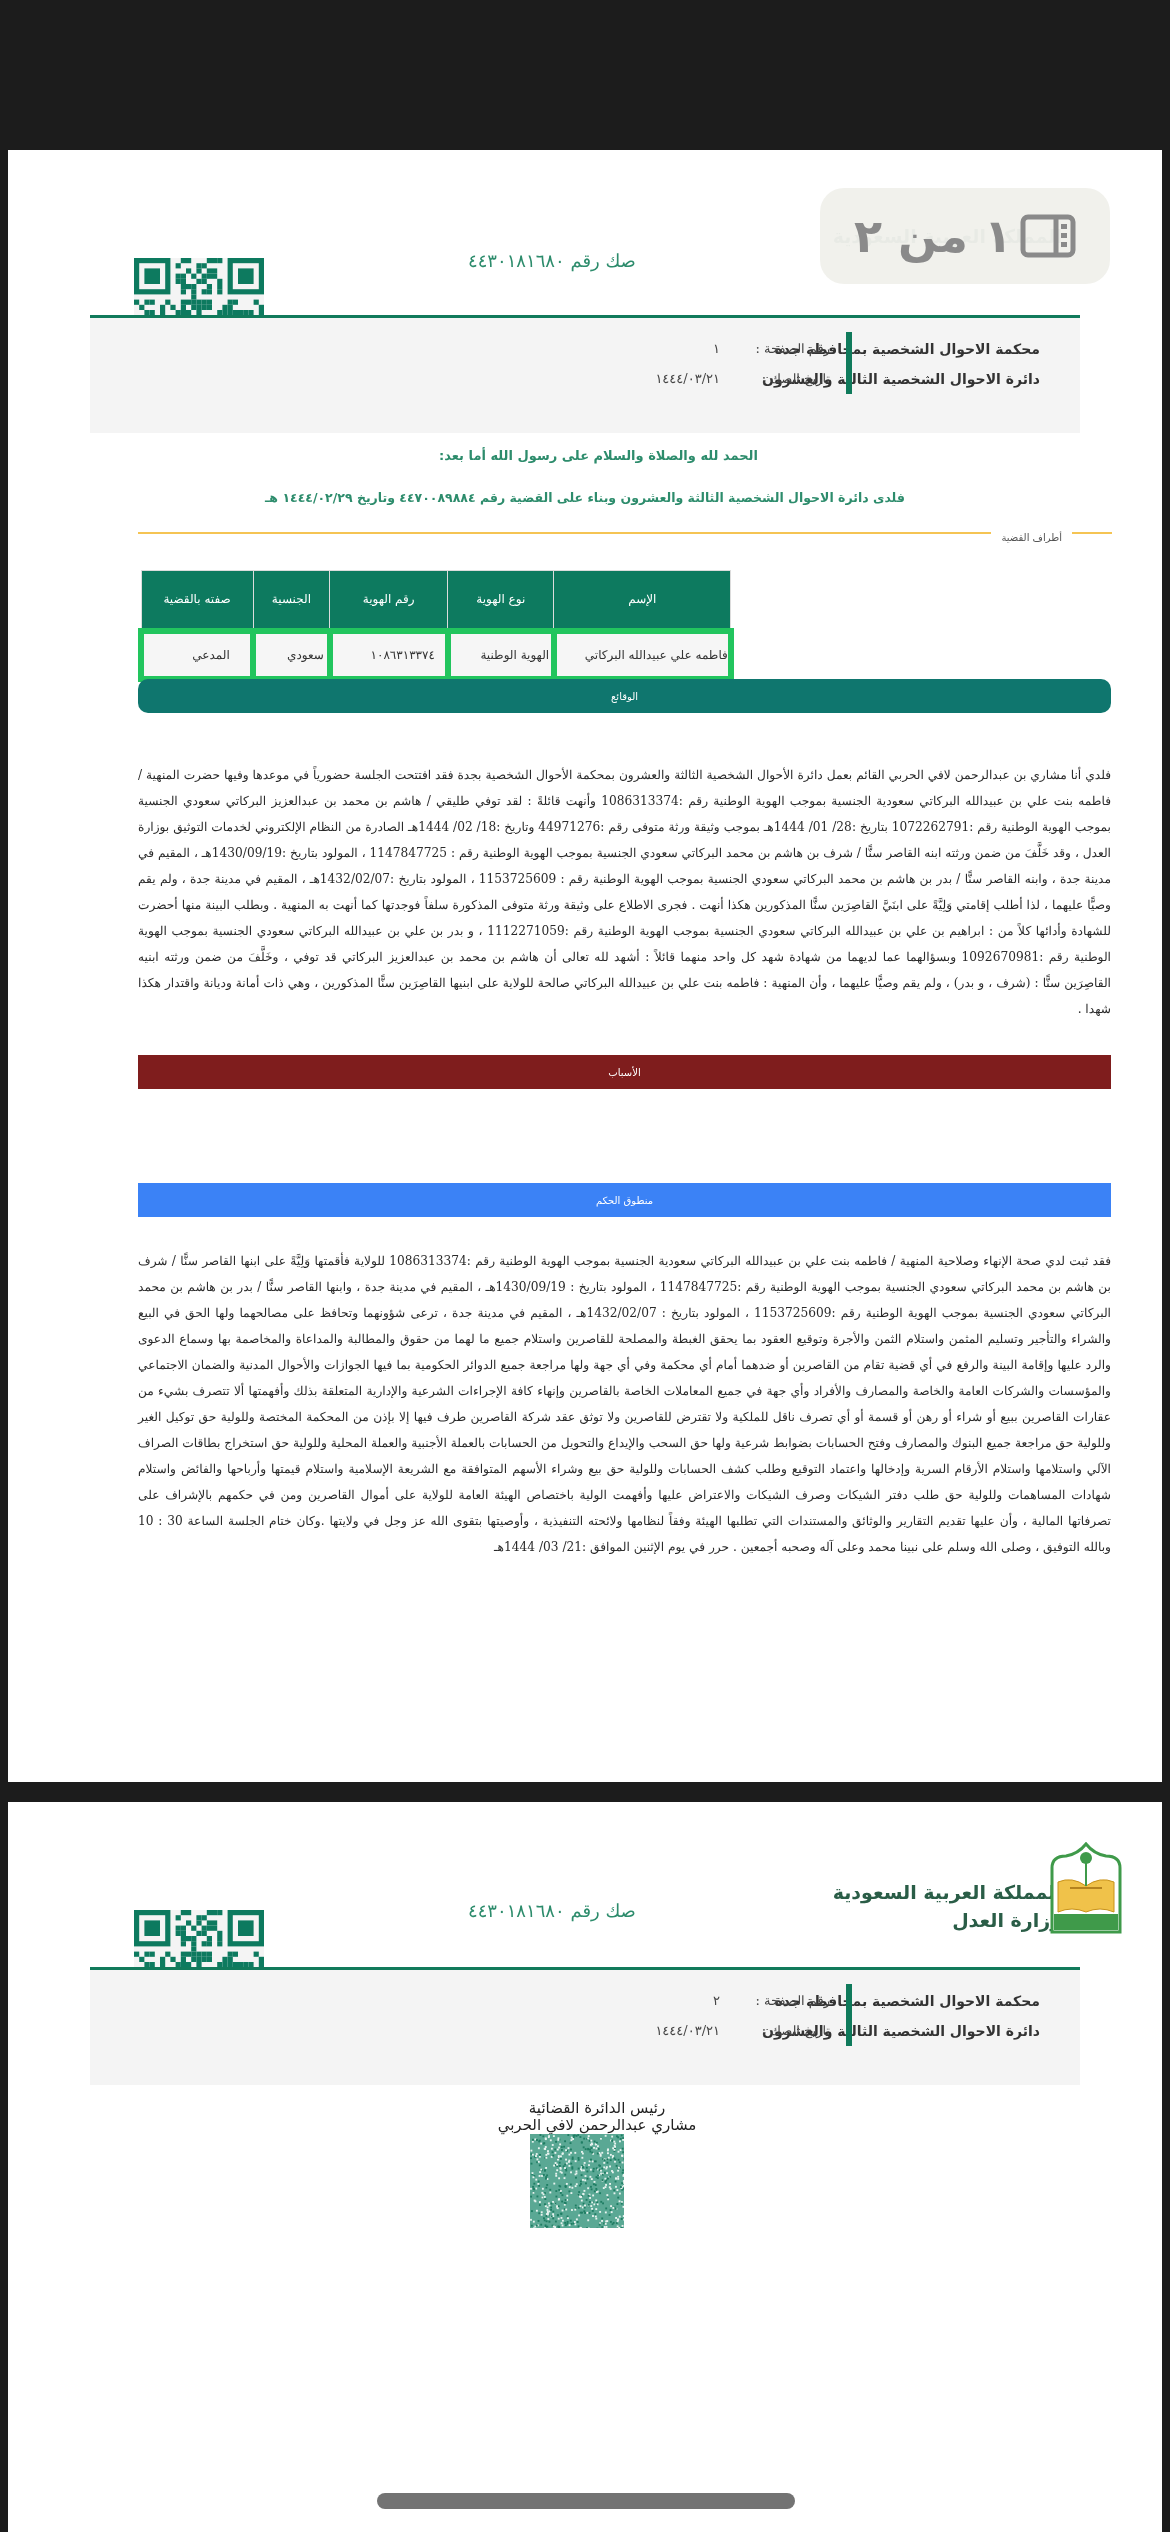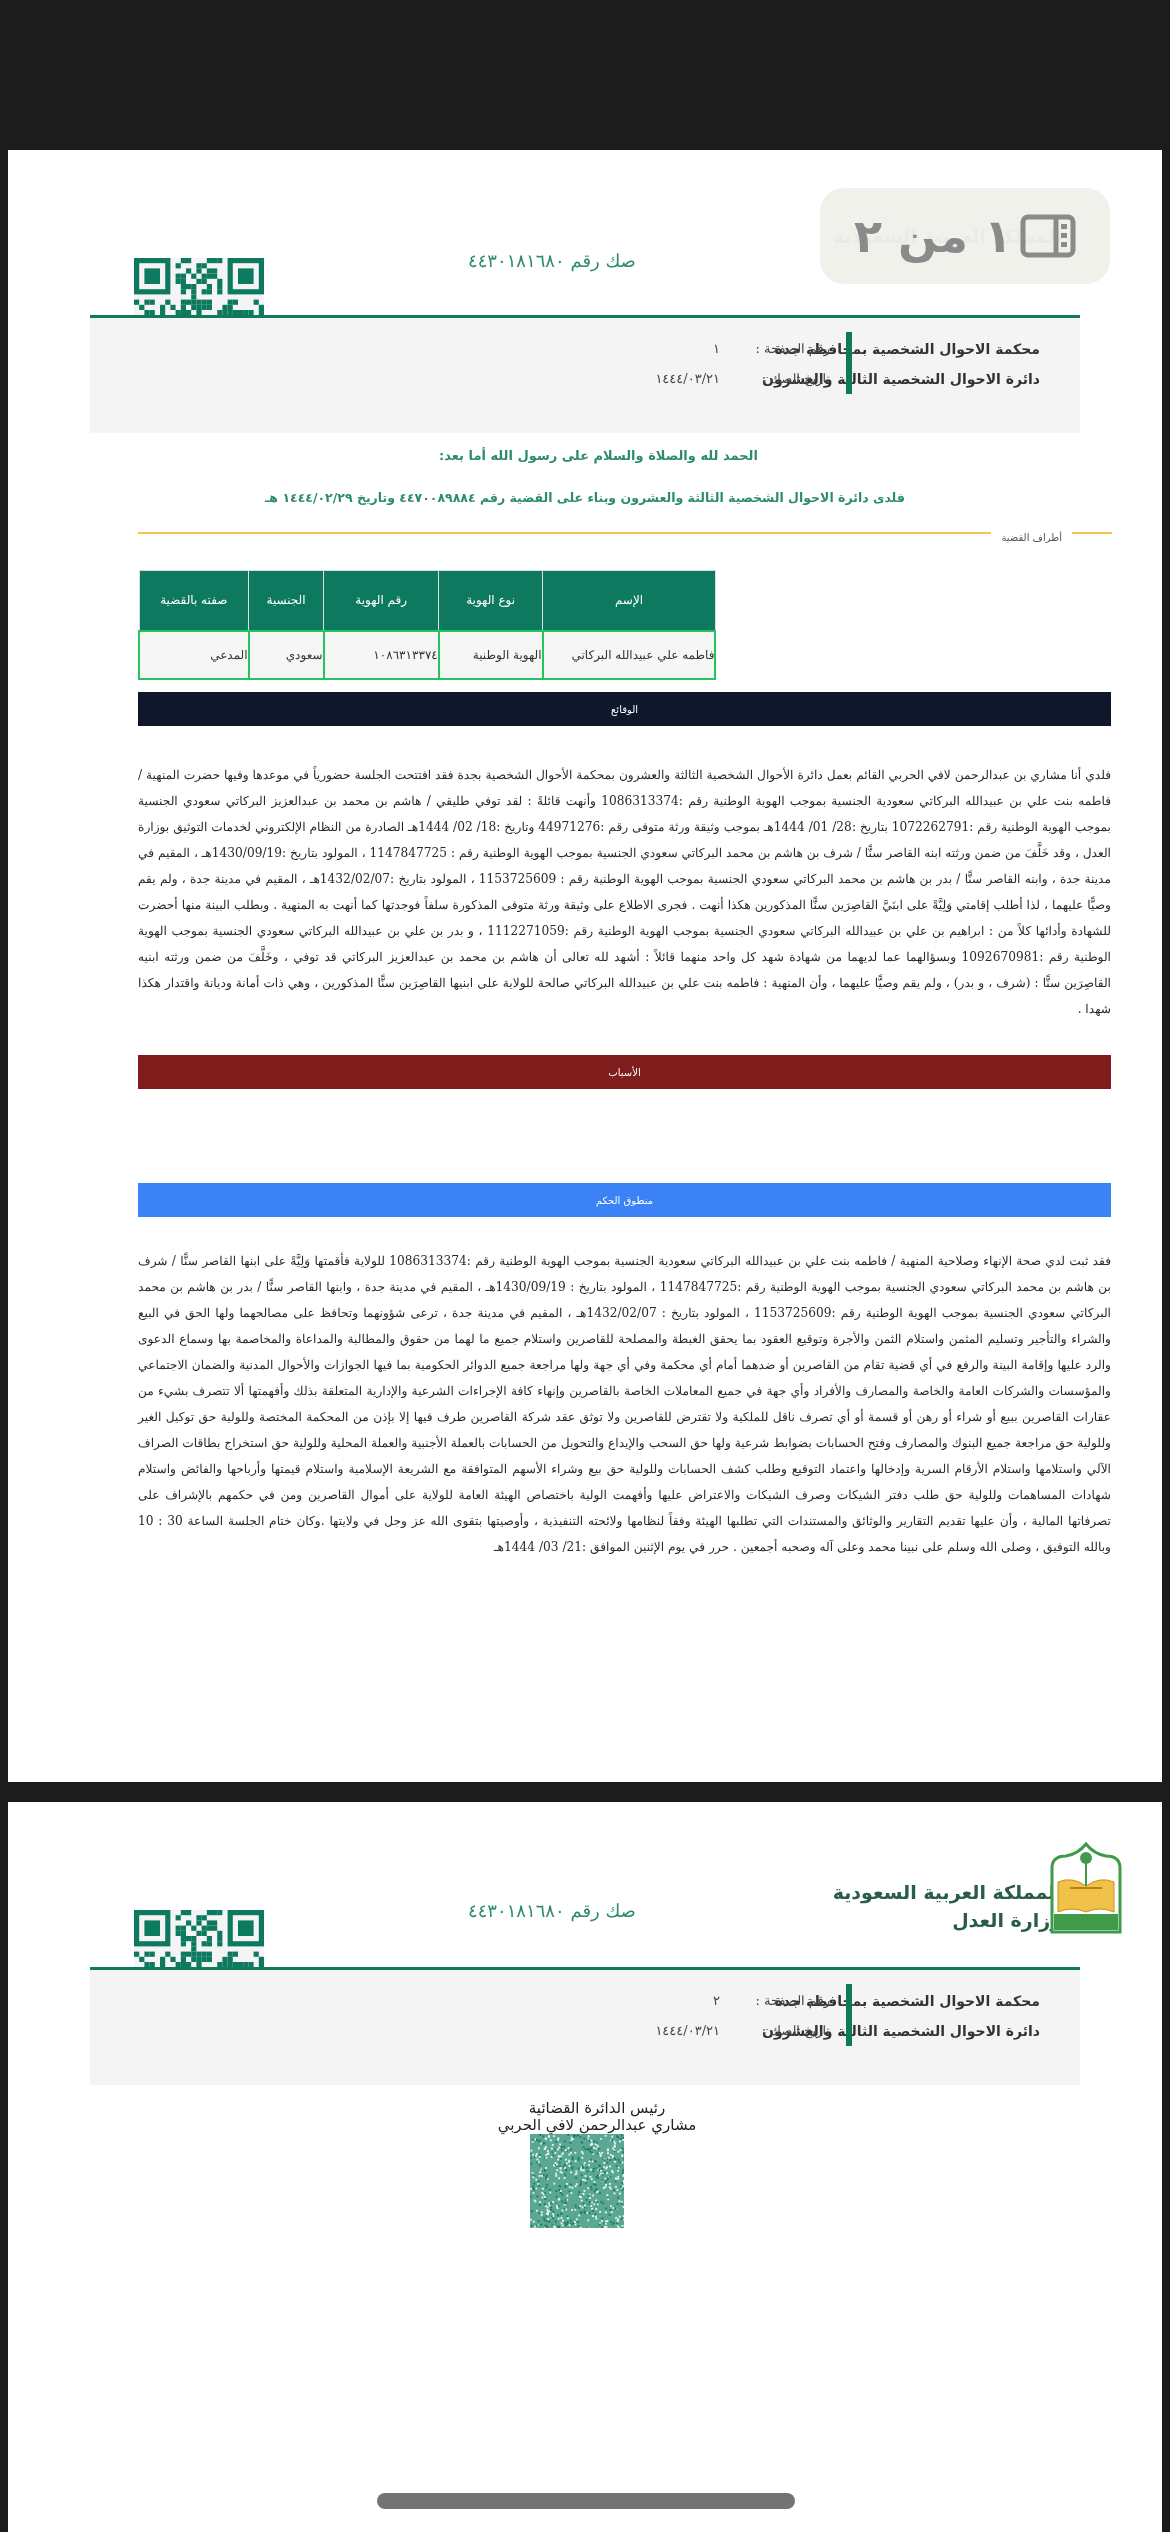--- a/index.html
+++ b/index.html
@@ -65,22 +65,22 @@
 
   table.parties {
     position: absolute; left: 130px; right: 51px; top: 420px; border-collapse: collapse;
     direction: rtl; font-size: 12px; font-family: "DejaVu Serif", serif;
   }
   table.parties th {
     background: #0d7a5f; color: #fff; font-weight: normal; height: 60px;
     border: 1px solid #dcdcdc;
   }
   table.parties td {
-    background: #f6f6f6; color: #333; text-align: right; height: 48px;
-    border: 2px solid #22c55e;
+    background: #f6f6f6; color: #333; text-align: center; height: 48px;
+    border: 6px solid #22c55e;
     padding-left: 28px;
   }
 
   .section-bar {
     position: absolute; left: 130px; right: 51px; height: 34px;
     display: flex; align-items: center; justify-content: center;
     color: #fff; font-size: 10px; direction: rtl;
   }
   .para {
     position: absolute; left: 130px; right: 51px; direction: rtl; text-align: justify;
@@ -372,21 +372,21 @@
       <tr>
         <td>فاطمه علي عبيدالله البركاتي</td>
         <td>الهوية الوطنية</td>
         <td>١٠٨٦٣١٣٣٧٤</td>
         <td>سعودي</td>
         <td>المدعي</td>
       </tr>
     </tbody>
   </table>
 
-  <div class="section-bar" style="top:542px;background:#0f172a;">
+  <div class="section-bar" style="top:529px;background:#0f766e;border-radius:10px;">
     <span>الوقائع</span>
   </div>
   <div class="para" style="top:612px;">فلدي أنا مشاري بن عبدالرحمن لافي الحربي القائم بعمل دائرة الأحوال الشخصية الثالثة والعشرون بمحكمة الأحوال الشخصية بجدة فقد افتتحت الجلسة حضورياً في موعدها وفيها حضرت المنهية / فاطمه بنت علي بن عبيدالله البركاتي سعودية الجنسية بموجب الهوية الوطنية رقم :1086313374 وأنهت قائلةً : لقد توفي طليقي / هاشم بن محمد بن عبدالعزيز البركاتي سعودي الجنسية بموجب الهوية الوطنية رقم :1072262791 بتاريخ :28/ 01/ 1444هـ بموجب وثيقة ورثة متوفى رقم :44971276 وتاريخ :18/ 02/ 1444هـ الصادرة من النظام الإلكتروني لخدمات التوثيق بوزارة العدل ، وقد خَلَّفَ من ضمن ورثته ابنه القاصر سنًّا / شرف بن هاشم بن محمد البركاتي سعودي الجنسية بموجب الهوية الوطنية رقم : 1147847725 ، المولود بتاريخ :1430/09/19هـ ، المقيم في مدينة جدة ، وابنه القاصر سنًّا / بدر بن هاشم بن محمد البركاتي سعودي الجنسية بموجب الهوية الوطنية رقم : 1153725609 ، المولود بتاريخ :1432/02/07هـ ، المقيم في مدينة جدة ، ولم يقم وصيًّا عليهما ، لذا أطلب إقامتي وَلِيَّةً على ابنَيَّ القاصِرَين سنًّا المذكورين هكذا أنهت . فجرى الاطلاع على وثيقة ورثة متوفى المذكورة سلفاً فوجدتها كما أنهت به المنهية . وبطلب البينة منها أحضرت للشهادة وأدائها كلاً من : ابراهيم بن علي بن عبيدالله البركاتي سعودي الجنسية بموجب الهوية الوطنية رقم :1112271059 ، و بدر بن علي بن عبيدالله البركاتي سعودي الجنسية بموجب الهوية الوطنية رقم :1092670981 وبسؤالهما عما لديهما من شهادة شهد كل واحد منهما قائلاً : أشهد لله تعالى أن هاشم بن محمد بن عبدالعزيز البركاتي قد توفي ، وخَلَّفَ من ضمن ورثته ابنيه القاصِرَين سنًّا : (شرف ، و بدر) ، ولم يقم وصيًّا عليهما ، وأن المنهية : فاطمه بنت علي بن عبيدالله البركاتي صالحة للولاية على ابنيها القاصِرَين سنًّا المذكورين ، وهي ذات أمانة وديانة واقتدار هكذا شهدا .</div>
 
   <div class="section-bar" style="top:905px;background:#7f1d1d;text-align:right;">
     <span>الأسباب</span>
   </div>
 
   <div class="section-bar" style="top:1033px;background:#3b82f6;">
     <span>منطوق الحكم</span>

